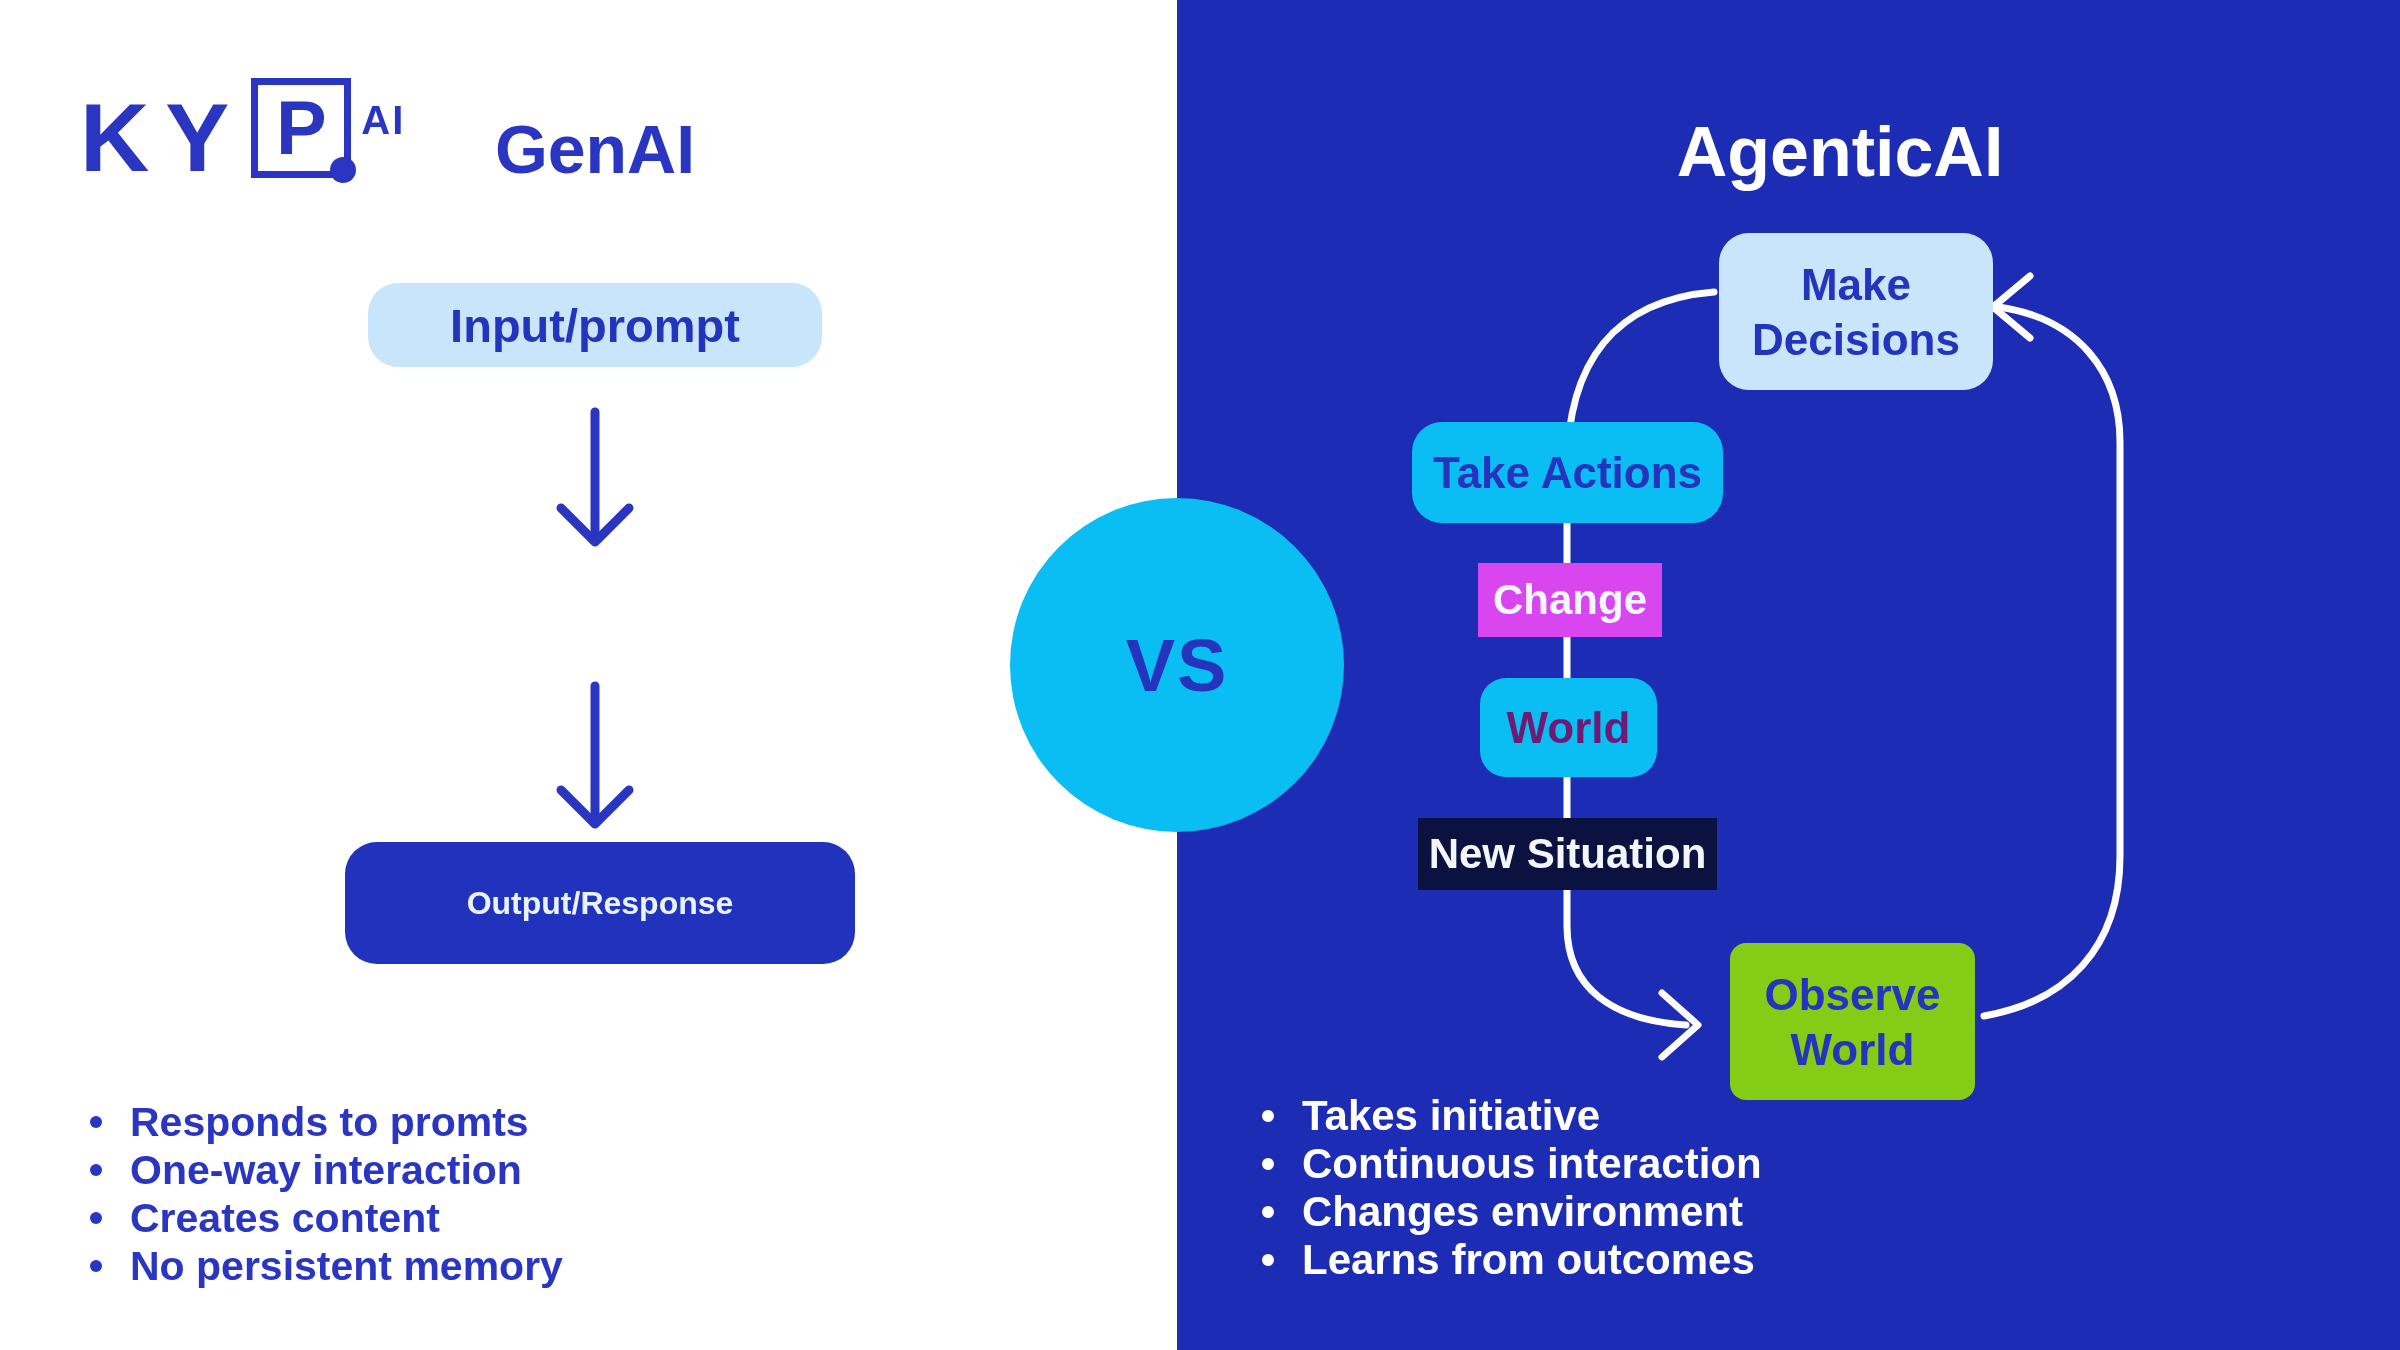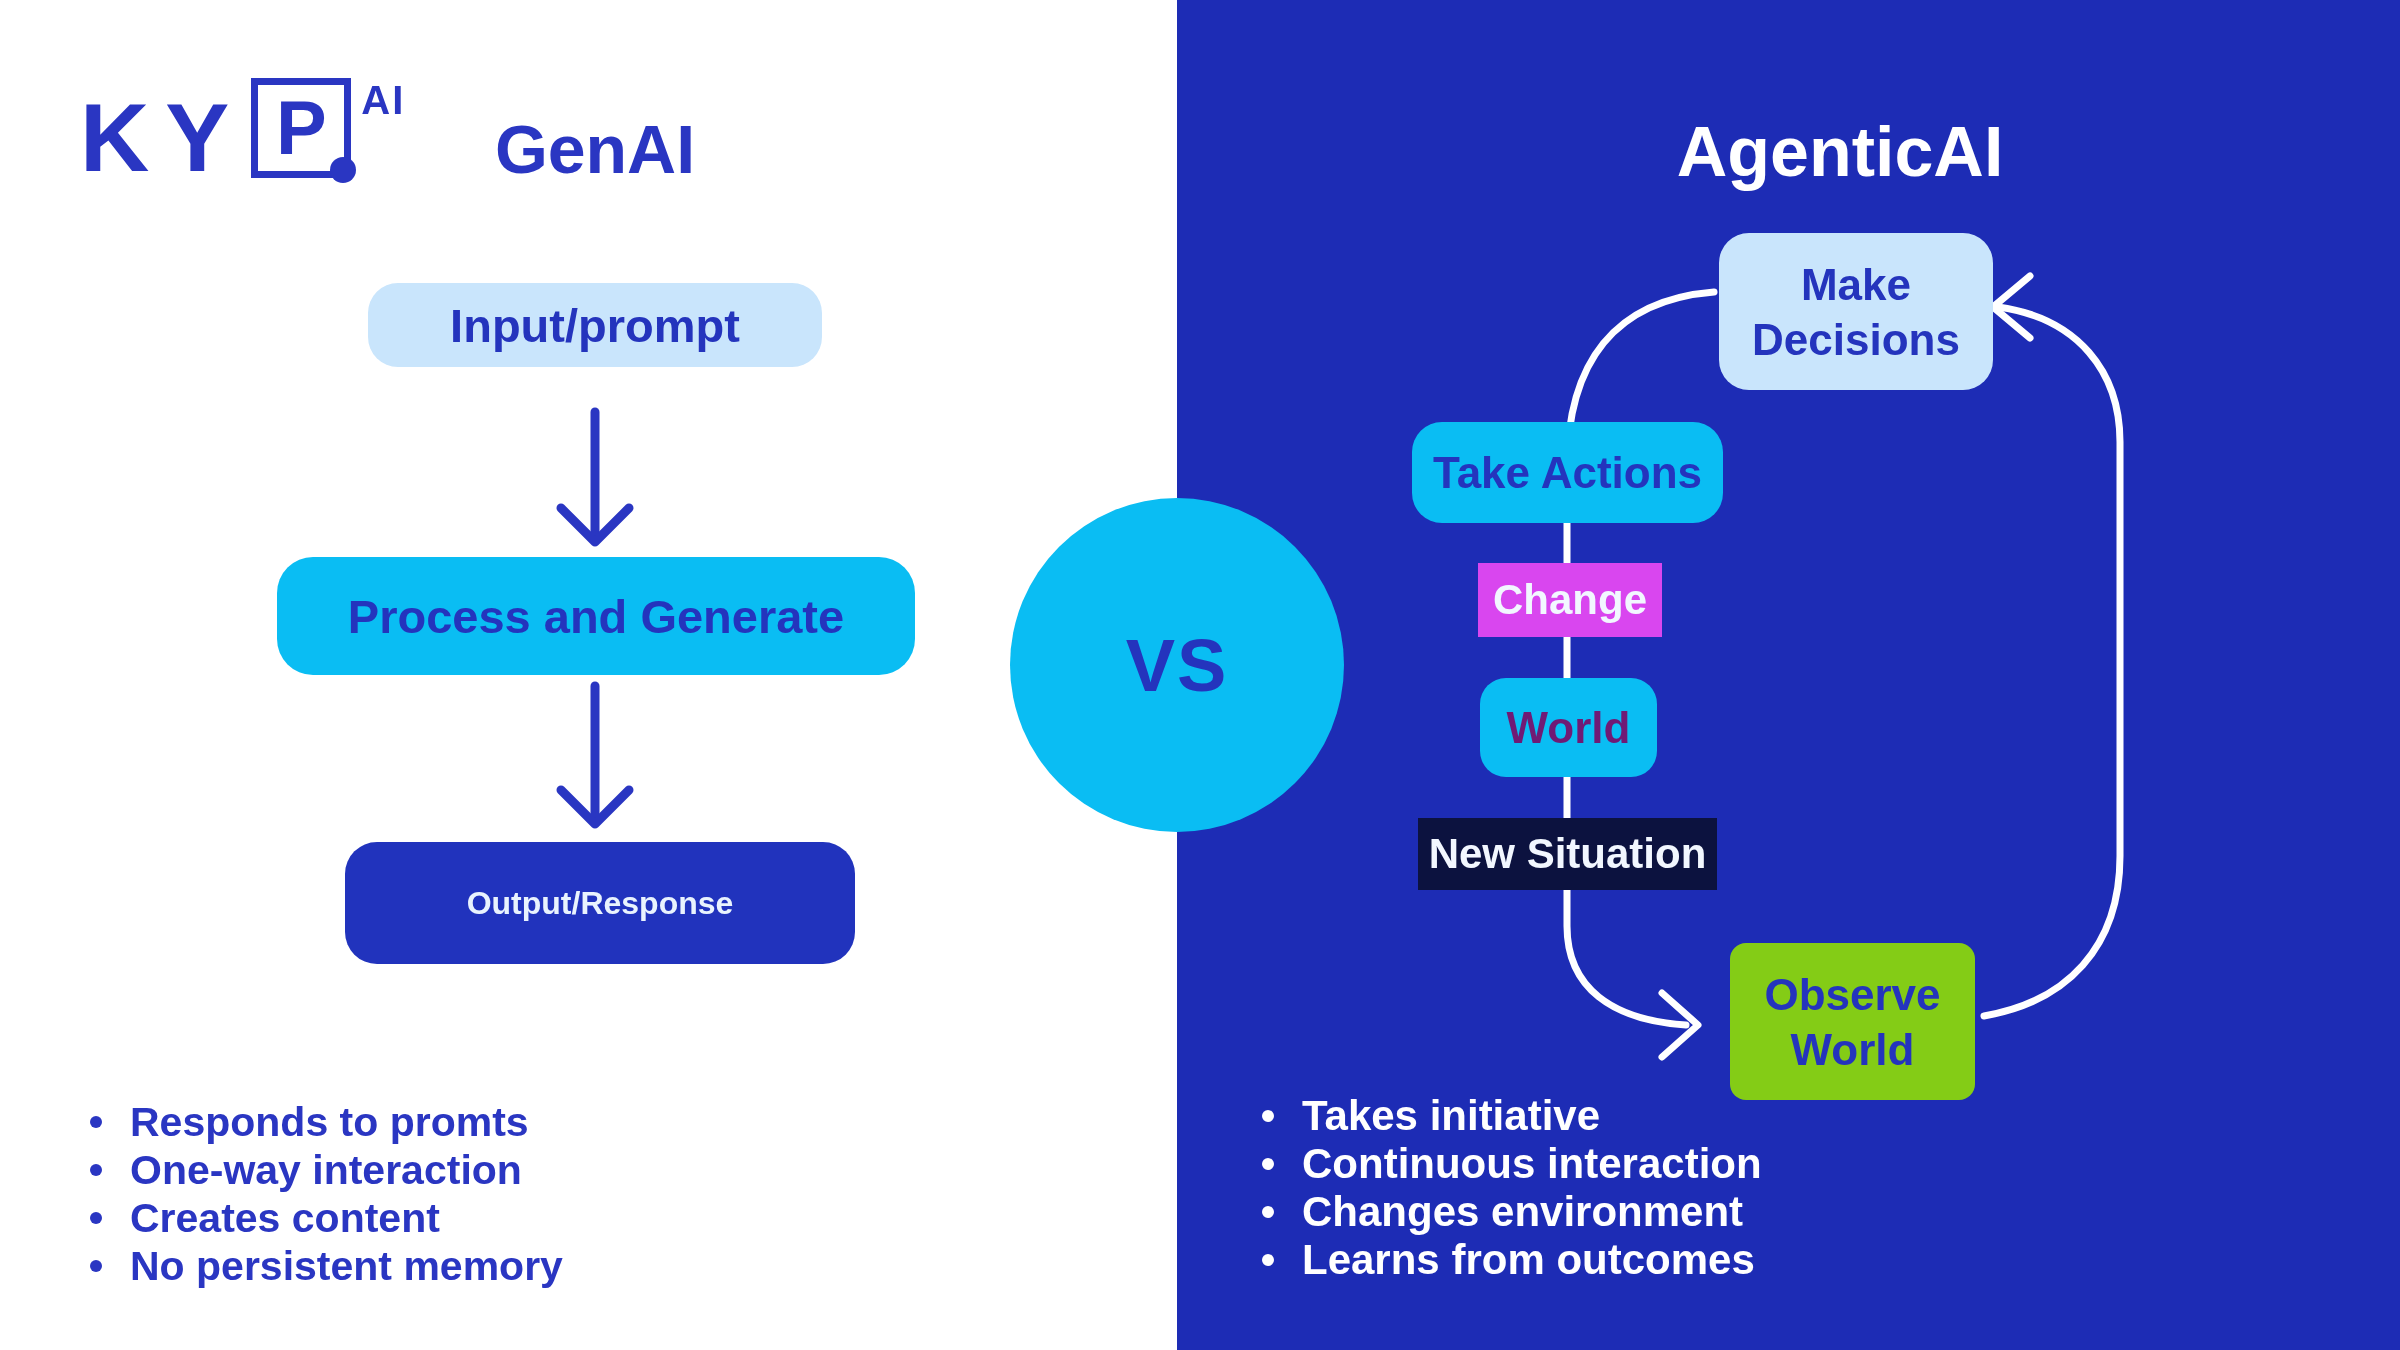--- a/index.html
+++ b/index.html
@@ -9,21 +9,21 @@
   }
   .right-panel{position:absolute;left:1177px;top:0;width:1223px;height:1350px;background:#1d2cb5;z-index:0;}
   .arrow-layer{position:absolute;left:0;top:0;width:2400px;height:1350px;z-index:1;pointer-events:none;}
 
   
   .logo{position:absolute;left:80px;top:78px;display:flex;align-items:flex-start;color:#2a36c2;z-index:2;}
   .logo-ky{font-size:96px;line-height:0.95;font-weight:800;letter-spacing:16px;margin-top:14px;}
   .logo-pbox{position:relative;width:86px;height:86px;border:7px solid #2a36c2;display:flex;align-items:center;justify-content:center;margin-left:6px;}
   .logo-p{font-size:76px;font-weight:800;line-height:1;}
   .logo-dot{position:absolute;right:-12px;bottom:-12px;width:26px;height:26px;border-radius:50%;background:#2a36c2;}
-  .logo-ai{font-size:40px;font-weight:800;margin-left:10px;margin-top:0;letter-spacing:2px;}
+  .logo-ai{font-size:40px;font-weight:800;margin-left:10px;margin-top:20px;letter-spacing:2px;}
 
   
   .gen-title{position:absolute;left:320px;top:110px;width:550px;text-align:center;
     font-size:68px;font-weight:800;color:#2a36c2;z-index:2;}
   .agentic-title{position:absolute;left:1560px;top:112px;width:560px;text-align:center;
     font-size:70px;font-weight:800;color:#ffffff;z-index:2;}
 
   
   .box{position:absolute;display:flex;align-items:center;justify-content:center;
     font-weight:700;z-index:2;text-align:center;}
@@ -80,21 +80,20 @@
     <span class="logo-pbox">
       <span class="logo-p">P</span>
       <span class="logo-dot"></span>
     </span>
     <span class="logo-ai">AI</span>
   </div>
 
   <div class="gen-title">GenAI</div>
 
   <div class="box box-input">Input/prompt</div>
-  <div class="box box-process">Process and Generate</div>
   <div class="box box-output">Output/Response</div>
 
   <ul class="bullets left-bullets">
     <li>
       <span class="dot"></span>
       <span>Responds to promts</span>
     </li>
     <li>
       <span class="dot"></span>
       <span>One-way interaction</span>

